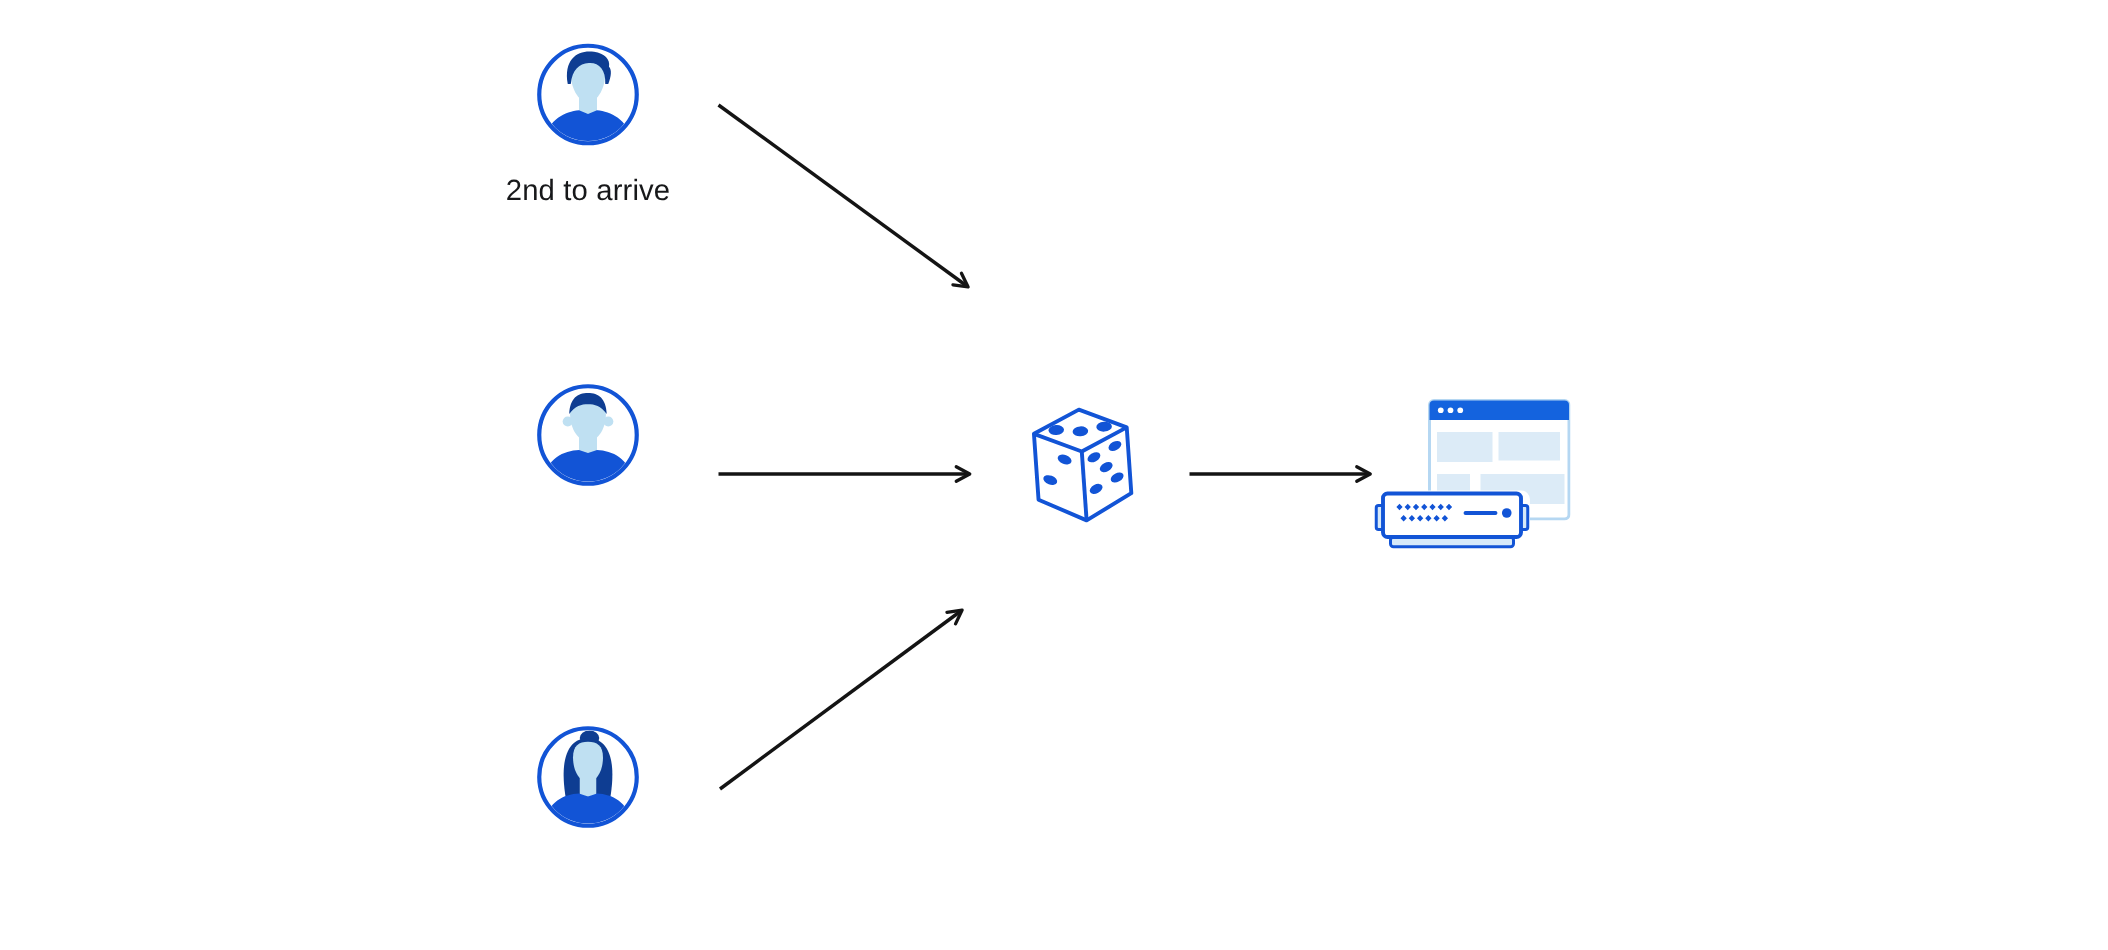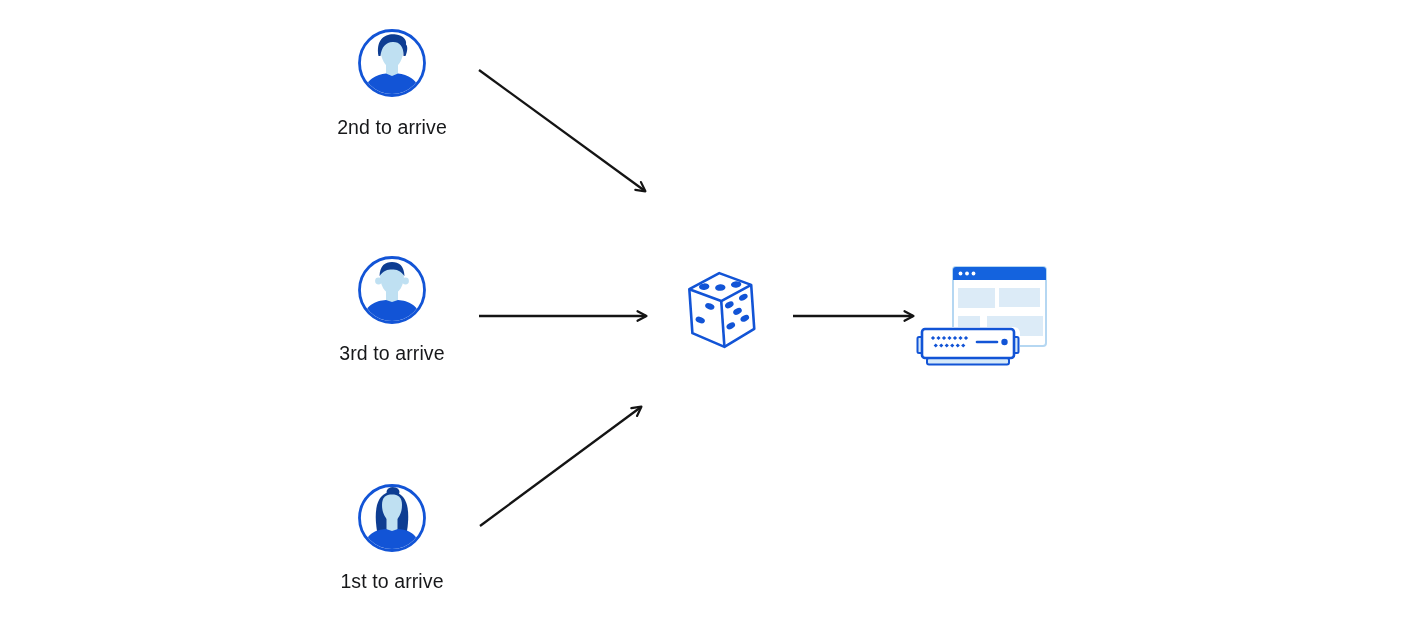--- a/index.html
+++ b/index.html
@@ -72,40 +72,38 @@
       <g clip-path="url(#clipB)">
         <circle cx="21.5" cy="26" r="3.4" fill="#bfe0f2"></circle>
         <circle cx="48.5" cy="26" r="3.4" fill="#bfe0f2"></circle>
         <rect x="29" y="35" width="12" height="13" fill="#bfe0f2"></rect>
         <path d="M4,70 C6,51 18,45.5 29,45 L35,47 L41,45 C52,45.5 64,51 66,70 Z" fill="#1254d6"></path>
         <path d="M23,20 C23,12 28,8.5 35,8.5 C42,8.5 47,12 47,20 C47,30 42.5,38.5 35,39.5 C27.5,38.5 23,30 23,20 Z" fill="#bfe0f2"></path>
         <path d="M22.5,21 C23,10.5 28,7 35,7 C42,7 47,10.5 47.5,21 C43.5,15.5 39.5,14.5 35,14.5 C30.5,14.5 26.5,15.5 22.5,21 Z" fill="#0e3d92"></path>
       </g>
     </svg>
   </div>
-  <div class="node-label" style="left:287px; top:341px;">3rd to arrive</div>
 
   <div class="abs" style="left:337px; top:483px;">
     <svg class="avatar-box" width="70" height="70" viewBox="0 0 70 70">
       <defs>
           <clipPath id="clipC">
             <circle cx="35" cy="35" r="31"></circle>
           </clipPath>
         </defs>
       <circle cx="35" cy="35" r="32.5" fill="#ffffff" stroke="#1254d6" stroke-width="2.8"></circle>
       <g clip-path="url(#clipC)">
         <ellipse cx="36" cy="9" rx="6.5" ry="5" fill="#0e3d92"></ellipse>
         <path d="M20,48 C15,16 26,9 35,9 C44,9 55,16 50,48 Z" fill="#0e3d92"></path>
         <rect x="29.5" y="34" width="11" height="14" fill="#bfe0f2"></rect>
         <path d="M25,22 C25,14 29,11.5 35,11.5 C41,11.5 45,14 45,22 C45,30.5 41,38 35,39 C29,38 25,30.5 25,22 Z" fill="#bfe0f2"></path>
         <path d="M5,70 C7,52 18,46.5 29,46 L35,48 L41,46 C52,46.5 63,52 65,70 Z" fill="#1254d6"></path>
       </g>
     </svg>
   </div>
-  <div class="node-label" style="left:287px; top:569px;">1st to arrive</div>
 
   <div class="abs dice-box" style="left:666px; top:269px;">
     <svg width="72" height="82" viewBox="0 0 72 82">
       <g stroke="#1254d6" stroke-width="2.6" stroke-linejoin="round" fill="#ffffff">
         <polygon points="36,4 67,18 67,62 36,78 5,62 5,18"></polygon>
         <polyline points="5,18 36,32 67,18" fill="none"></polyline>
         <line x1="36" y1="32" x2="36" y2="78"></line>
       </g>
       <g fill="#1254d6">
 

